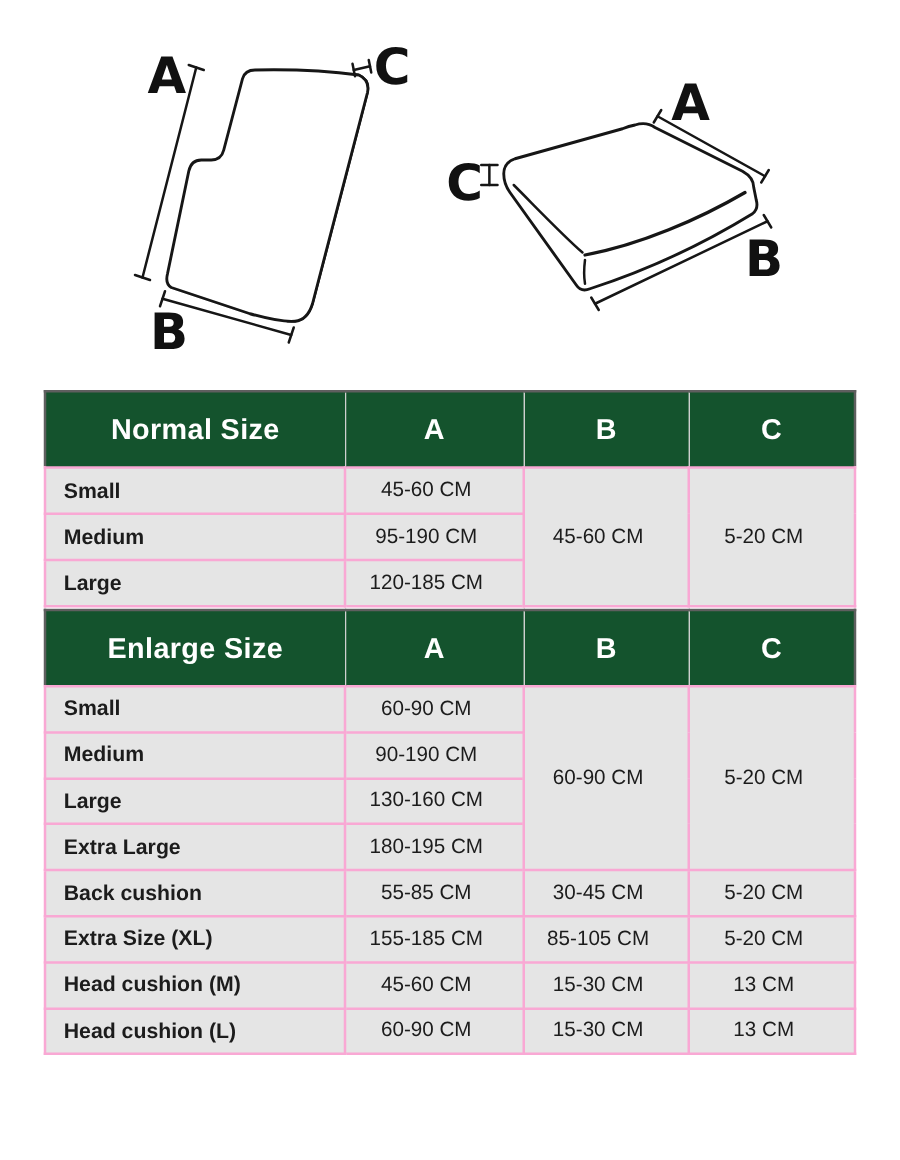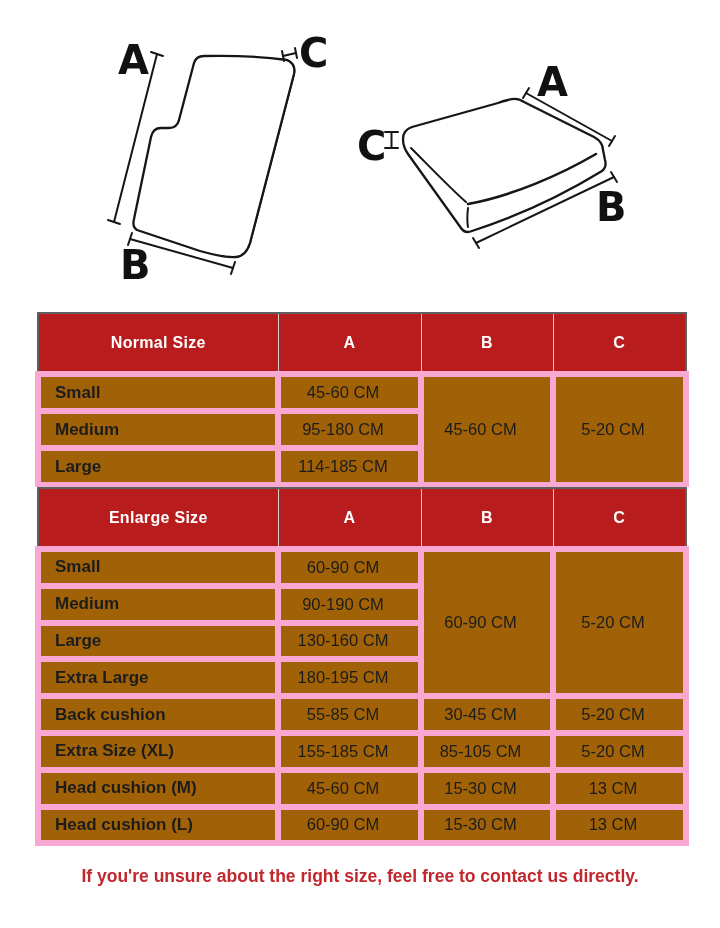--- a/index.html
+++ b/index.html
@@ -11,24 +11,24 @@
   #diagram-svg { position:absolute; left:0; top:0; width:720px; height:305px; }
   .sketch { fill:#ffffff; stroke:#161616; stroke-width:2.3; stroke-linejoin:round; stroke-linecap:round; }
   .sketch-line { fill:none; stroke:#161616; stroke-width:2; stroke-linecap:round; }
   .sketch-heavy { fill:none; stroke:#161616; stroke-width:2.6; stroke-linecap:round; }
   .gray-panel { fill:#b3b3b3; stroke:#161616; stroke-width:2; stroke-linejoin:round; }
   .dim-line { stroke:#161616; stroke-width:2; stroke-linecap:round; }
   .dim-letter { font-family:"DejaVu Sans","Liberation Sans",sans-serif; font-weight:bold; font-size:40px; fill:#111111; }
 
   
   .size-table { border-collapse:collapse; table-layout:fixed; width:648px; border:2px solid #5f5f5f; background:#fff; }
-  .size-table th { background:#b91c1c; color:#ffffff; font-weight:bold; font-size:16px; height:61px;
+  .size-table th { background:#14532d; color:#ffffff; font-weight:bold; font-size:23px; height:61px;
                    border:1px solid #cfcfcf; text-align:center; letter-spacing:0.3px; }
-  .size-table td { border:6px solid #f9a8d4; font-size:16.5px; color:#1c1c1c; height:37px;
-                   vertical-align:middle; background:#a16207; }
+  .size-table td { border:2px solid #f9a8d4; font-size:16.5px; color:#1c1c1c; height:37px;
+                   vertical-align:middle; background:#e5e5e5; }
   .t2 td { height:36.8px; }
   td.lbl { font-weight:bold; font-size:17px; text-align:left; padding-left:14px; }
   td.val { text-align:center; padding-right:13px; }
   #table-normal { position:absolute; left:35px; top:312px; }
   #table-enlarge { position:absolute; left:35px; top:487px; }
 
   
   #footer-note { position:absolute; left:0; top:866px; width:720px; text-align:center;
                  font-size:17.5px; font-weight:bold; color:#c1272d; }
 </style>
@@ -93,25 +93,25 @@
     </thead>
     <tbody>
       <tr>
         <td class="lbl">Small</td>
         <td class="val">45-60 CM</td>
         <td class="val" rowspan="3">45-60 CM</td>
         <td class="val" rowspan="3">5-20 CM</td>
       </tr>
       <tr>
         <td class="lbl">Medium</td>
-        <td class="val">95-180 CM</td>
+        <td class="val">95-190 CM</td>
       </tr>
       <tr>
         <td class="lbl">Large</td>
-        <td class="val">114-185 CM</td>
+        <td class="val">120-185 CM</td>
       </tr>
     </tbody>
   </table>
 
   <table id="table-enlarge" class="size-table t2">
     <colgroup>
       <col style="width:240px">
         <col style="width:143px">
         <col style="width:132px">
         <col style="width:133px">
@@ -163,15 +163,14 @@
       </tr>
       <tr>
         <td class="lbl">Head cushion (L)</td>
         <td class="val">60-90 CM</td>
         <td class="val">15-30 CM</td>
         <td class="val">13 CM</td>
       </tr>
     </tbody>
   </table>
 
-  <div id="footer-note">If you're unsure about the right size, feel free to contact us directly.</div>
 
 </div>
 
 </body></html>

